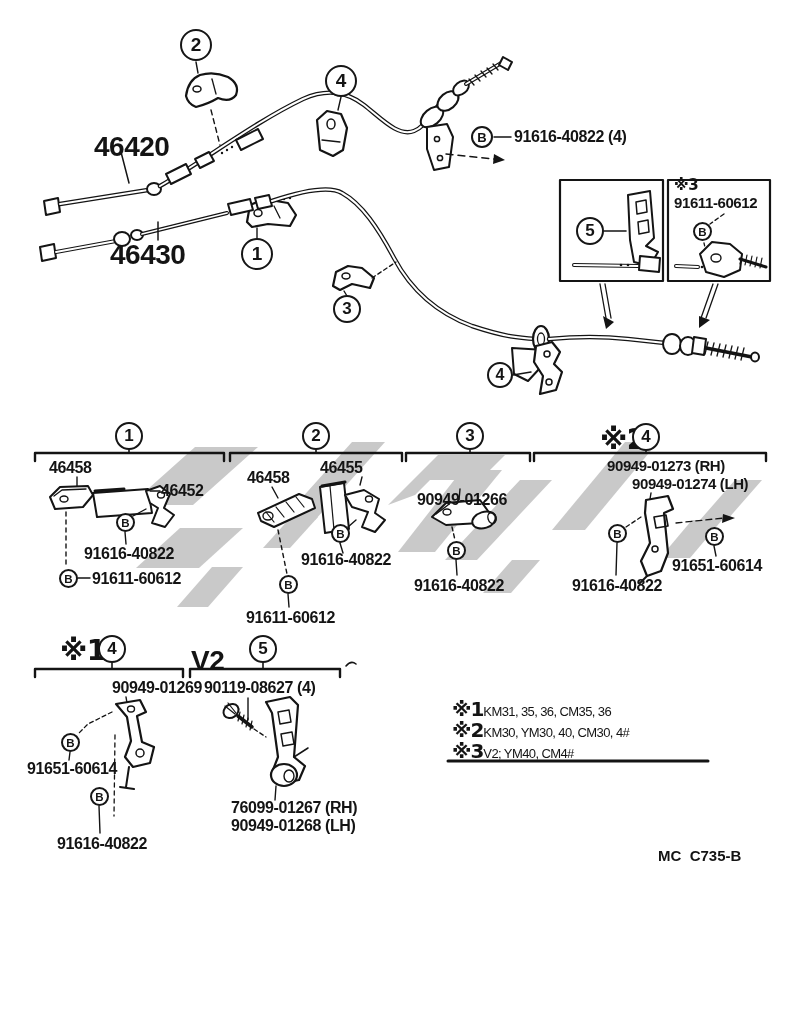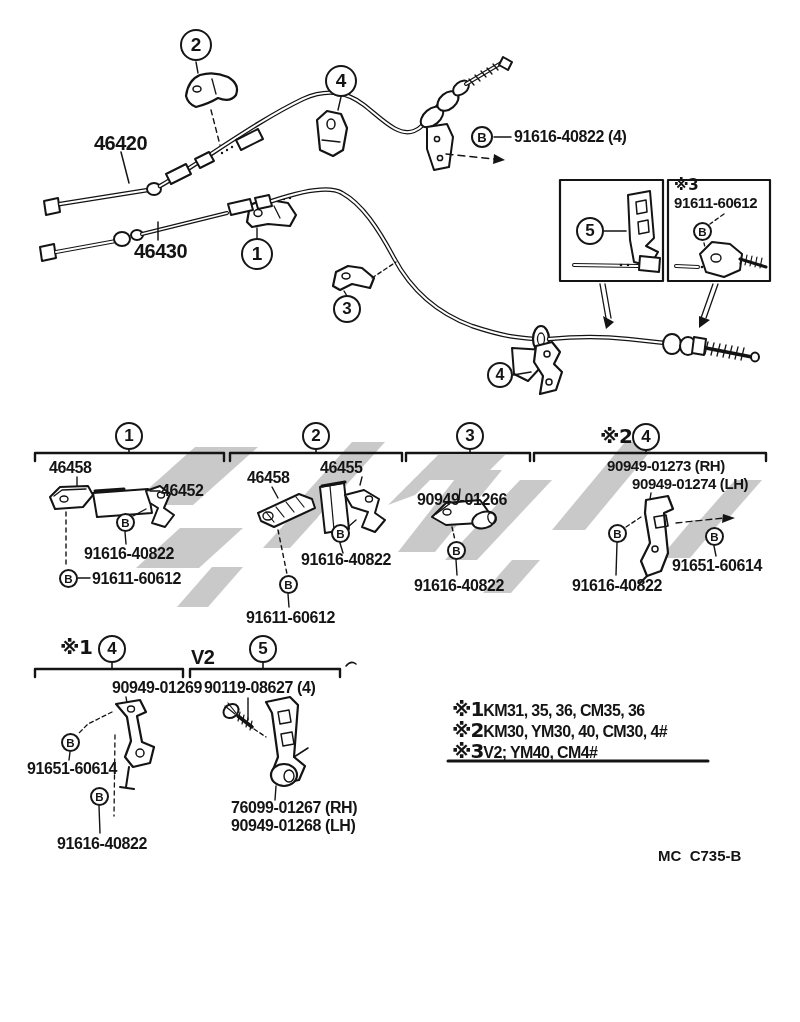--- a/index.html
+++ b/index.html
@@ -5,41 +5,41 @@
   html,body{margin:0;padding:0;background:#fff;}
   .stage{
     position:relative;width:800px;height:1022px;background:#ffffff;overflow:hidden;
     font-family:"Liberation Sans",sans-serif;color:#141414;
   }
   .stage svg{position:absolute;left:0;top:0;}
   .lbl{
     position:absolute;font-weight:bold;white-space:pre;letter-spacing:-0.4px;
     font-size:16px;line-height:1;color:#141414;
   }
-  .lbl-big{font-size:20px;letter-spacing:-0.5px;}
+  .lbl-big{font-size:28px;letter-spacing:-0.5px;}
   .lbl-sm{font-size:15px;}
   .callout{
     position:absolute;border:2.6px solid #161616;border-radius:50%;background:#fff;
     display:flex;align-items:center;justify-content:center;font-weight:bold;
     box-sizing:border-box;
   }
   .co32{width:32px;height:32px;font-size:19px;}
   .co28{width:28px;height:28px;font-size:17px;}
   .co26{width:26px;height:26px;font-size:16px;}
   .bmark{
     position:absolute;width:19px;height:19px;border:2px solid #161616;border-radius:50%;
     background:#fff;display:flex;align-items:center;justify-content:center;
     font-weight:bold;font-size:11.5px;box-sizing:border-box;
   }
   .bmark-lg{width:22px;height:22px;font-size:13px;}
   .prefix{font-family:"DejaVu Sans",sans-serif;font-weight:bold;}
   .legend{position:absolute;left:452px;top:697px;}
   .legend-row{display:flex;align-items:baseline;height:21px;white-space:pre;}
   .legend-row .prefix{font-size:20px;letter-spacing:-1px;}
-  .legend-row .models{font-size:16px;font-weight:bold;letter-spacing:-0.6px;}
+  .legend-row .models{font-size:13px;font-weight:normal;letter-spacing:-0.6px;}
 </style>
 </head>
 <body>
 
 <div class="stage">
 
   <svg width="800" height="1022" viewBox="0 0 800 1022">
 
     <g fill="#c9c9c9">
       <path d="M130,505 L195,447 L258,447 L193,505 Z"></path>
@@ -282,21 +282,21 @@
         <ellipse cx="284" cy="775" rx="13" ry="11" fill="#fff" stroke-width="2.2"></ellipse>
         <ellipse cx="289" cy="776" rx="5" ry="6" stroke-width="1.4"></ellipse>
         <path d="M276,786 L275,800" stroke-width="1.4"></path>
       </g>
 
       <path d="M448,761 L708,761" stroke-width="3"></path>
     </g>
   </svg>
 
   <div class="lbl lbl-big" style="left:94px;top:133px;">46420</div>
-  <div class="lbl lbl-big" style="left:110px;top:241px;margin-left:24px;">46430</div>
+  <div class="lbl lbl-big" style="left:110px;top:241px;">46430</div>
   <div class="lbl" style="left:514px;top:129px;">91616-40822 (4)</div>
 
   <div class="callout co32" style="left:180px;top:29px;">
       <span>2</span>
     </div>
   <div class="callout co32" style="left:325px;top:65px;">
       <span>4</span>
     </div>
   <div class="callout co32" style="left:241px;top:238px;">
       <span>1</span>

